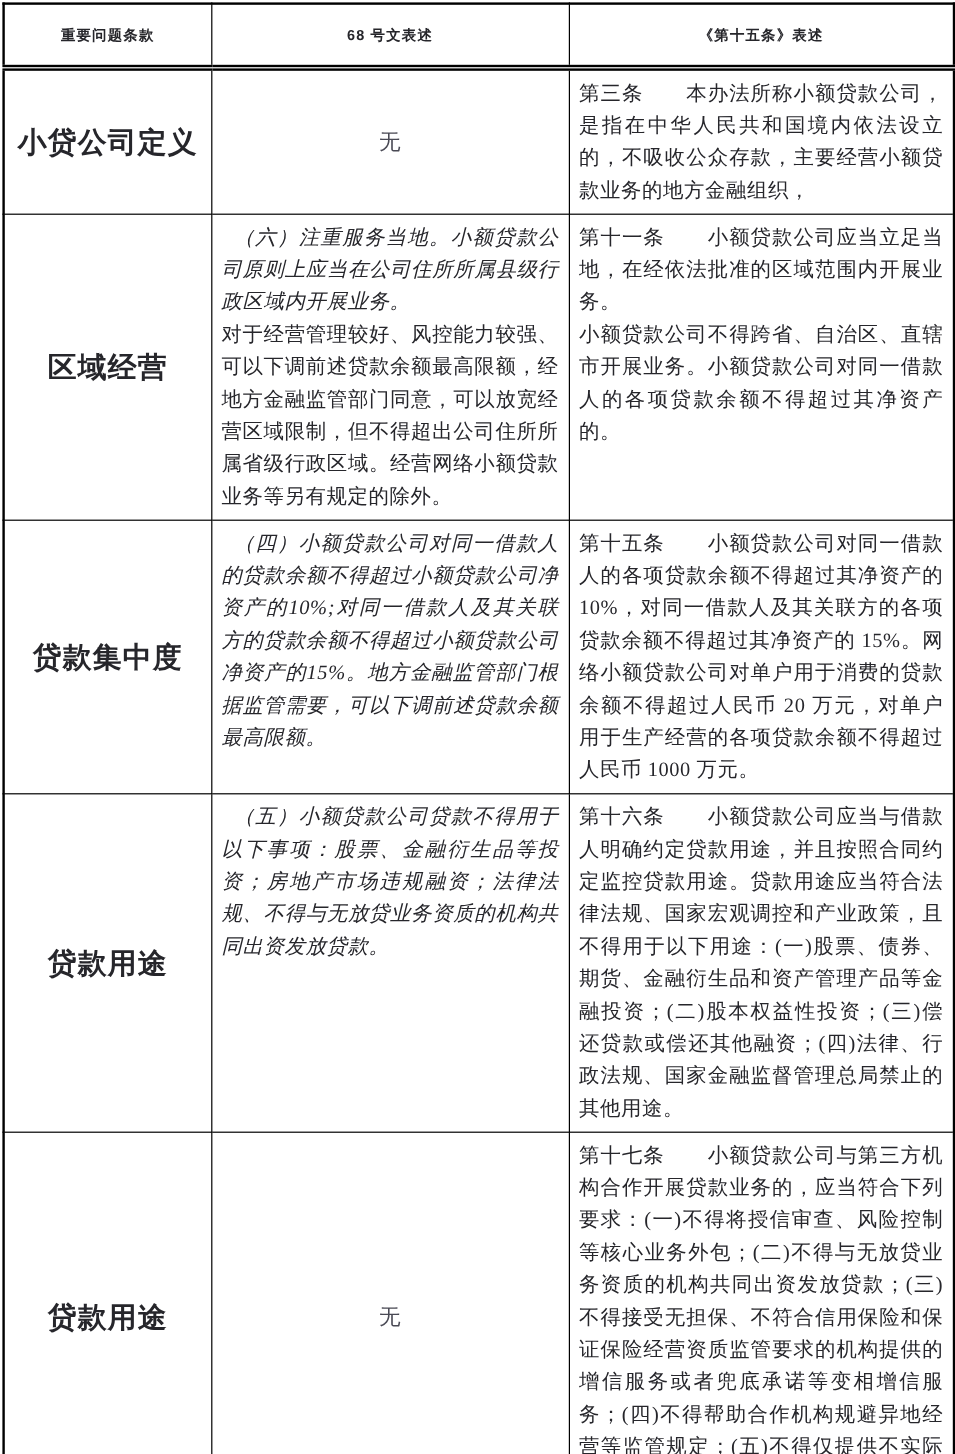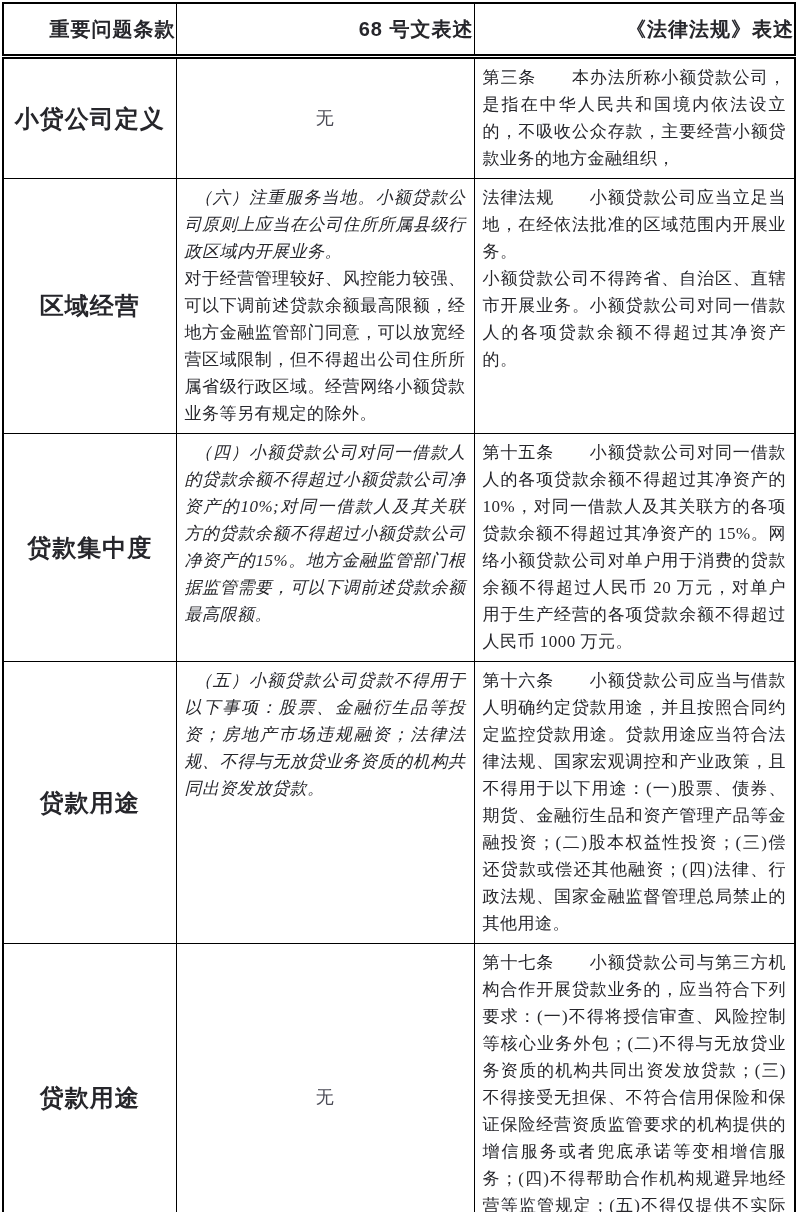--- a/index.html
+++ b/index.html
@@ -31,22 +31,22 @@
   col.c2 { width: 298px; }
   col.c3 { width: 321px; }
   th, td {
     border: 1.5px solid #000;
     padding: 0;
   }
   thead th {
     height: 50px;
     font-family: "Liberation Sans", "DejaVu Sans", sans-serif;
     font-weight: bold;
-    font-size: 20px;
-    text-align: right;
+    font-size: 12px;
+    text-align: center;
     vertical-align: middle;
     border-bottom: 5px double #000;
     letter-spacing: 1px;
   }
   tbody td { vertical-align: top; }
   td.topic {
     vertical-align: middle;
     text-align: center;
     font-weight: bold;
     font-size: 24px;
@@ -84,21 +84,21 @@
   <table class="comparison">
     <colgroup>
       <col class="c1">
       <col class="c2">
       <col class="c3">
     </colgroup>
     <thead>
       <tr>
         <th>重要问题条款</th>
         <th>68 号文表述</th>
-        <th>《法律法规》表述</th>
+        <th>《第十五条》表述</th>
       </tr>
     </thead>
     <tbody>
   <tr>
     <td class="topic">
       <span>小贷公司定义</span>
     </td>
     <td class="none-cell">
             <div class="cell">
               <p>无</p>
@@ -116,21 +116,21 @@
       <span>区域经营</span>
     </td>
     <td>
             <div class="cell">
               <p class="indent">（六）注重服务当地。小额贷款公司原则上应当在公司住所所属县级行政区域内开展业务。</p>
               <p>对于经营管理较好、风控能力较强、可以下调前述贷款余额最高限额，经地方金融监管部门同意，可以放宽经营区域限制，但不得超出公司住所所属省级行政区域。经营网络小额贷款业务等另有规定的除外。</p>
             </div>
           </td>
     <td>
             <div class="cell">
-              <p>法律法规　　小额贷款公司应当立足当地，在经依法批准的区域范围内开展业务。</p>
+              <p>第十一条　　小额贷款公司应当立足当地，在经依法批准的区域范围内开展业务。</p>
               <p>小额贷款公司不得跨省、自治区、直辖市开展业务。小额贷款公司对同一借款人的各项贷款余额不得超过其净资产的。</p>
             </div>
           </td>
   </tr>
 
   <tr>
     <td class="topic">
       <span>贷款集中度</span>
     </td>
     <td>

